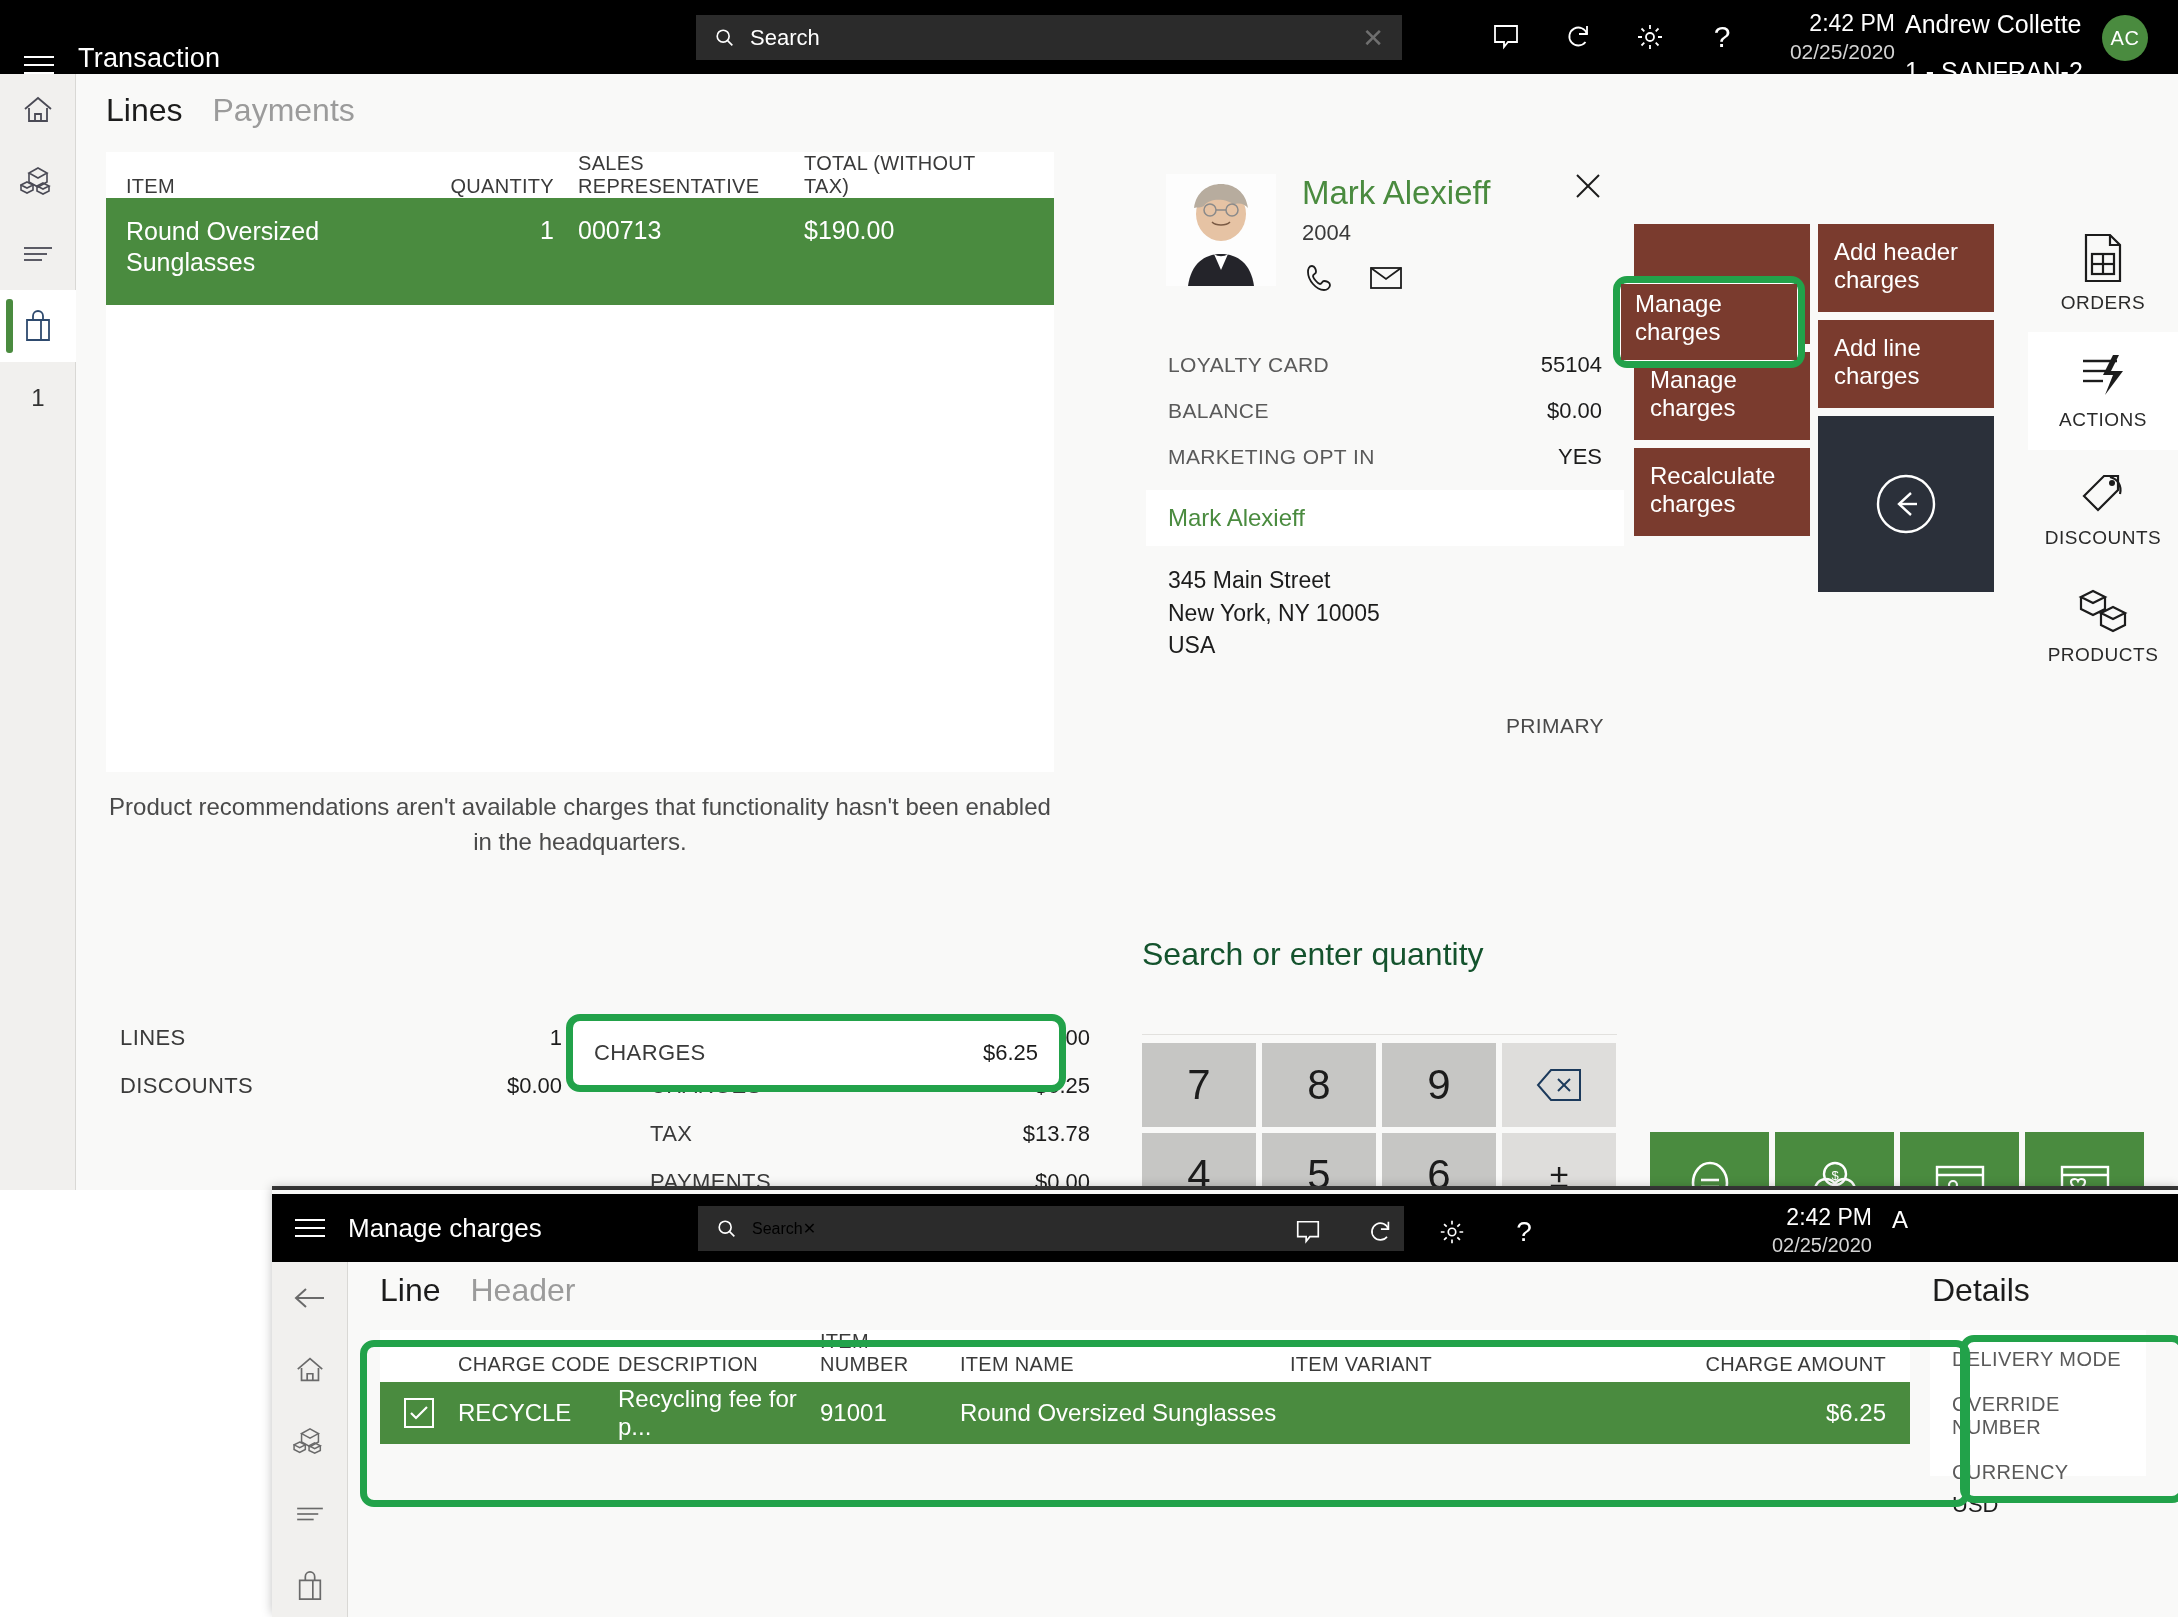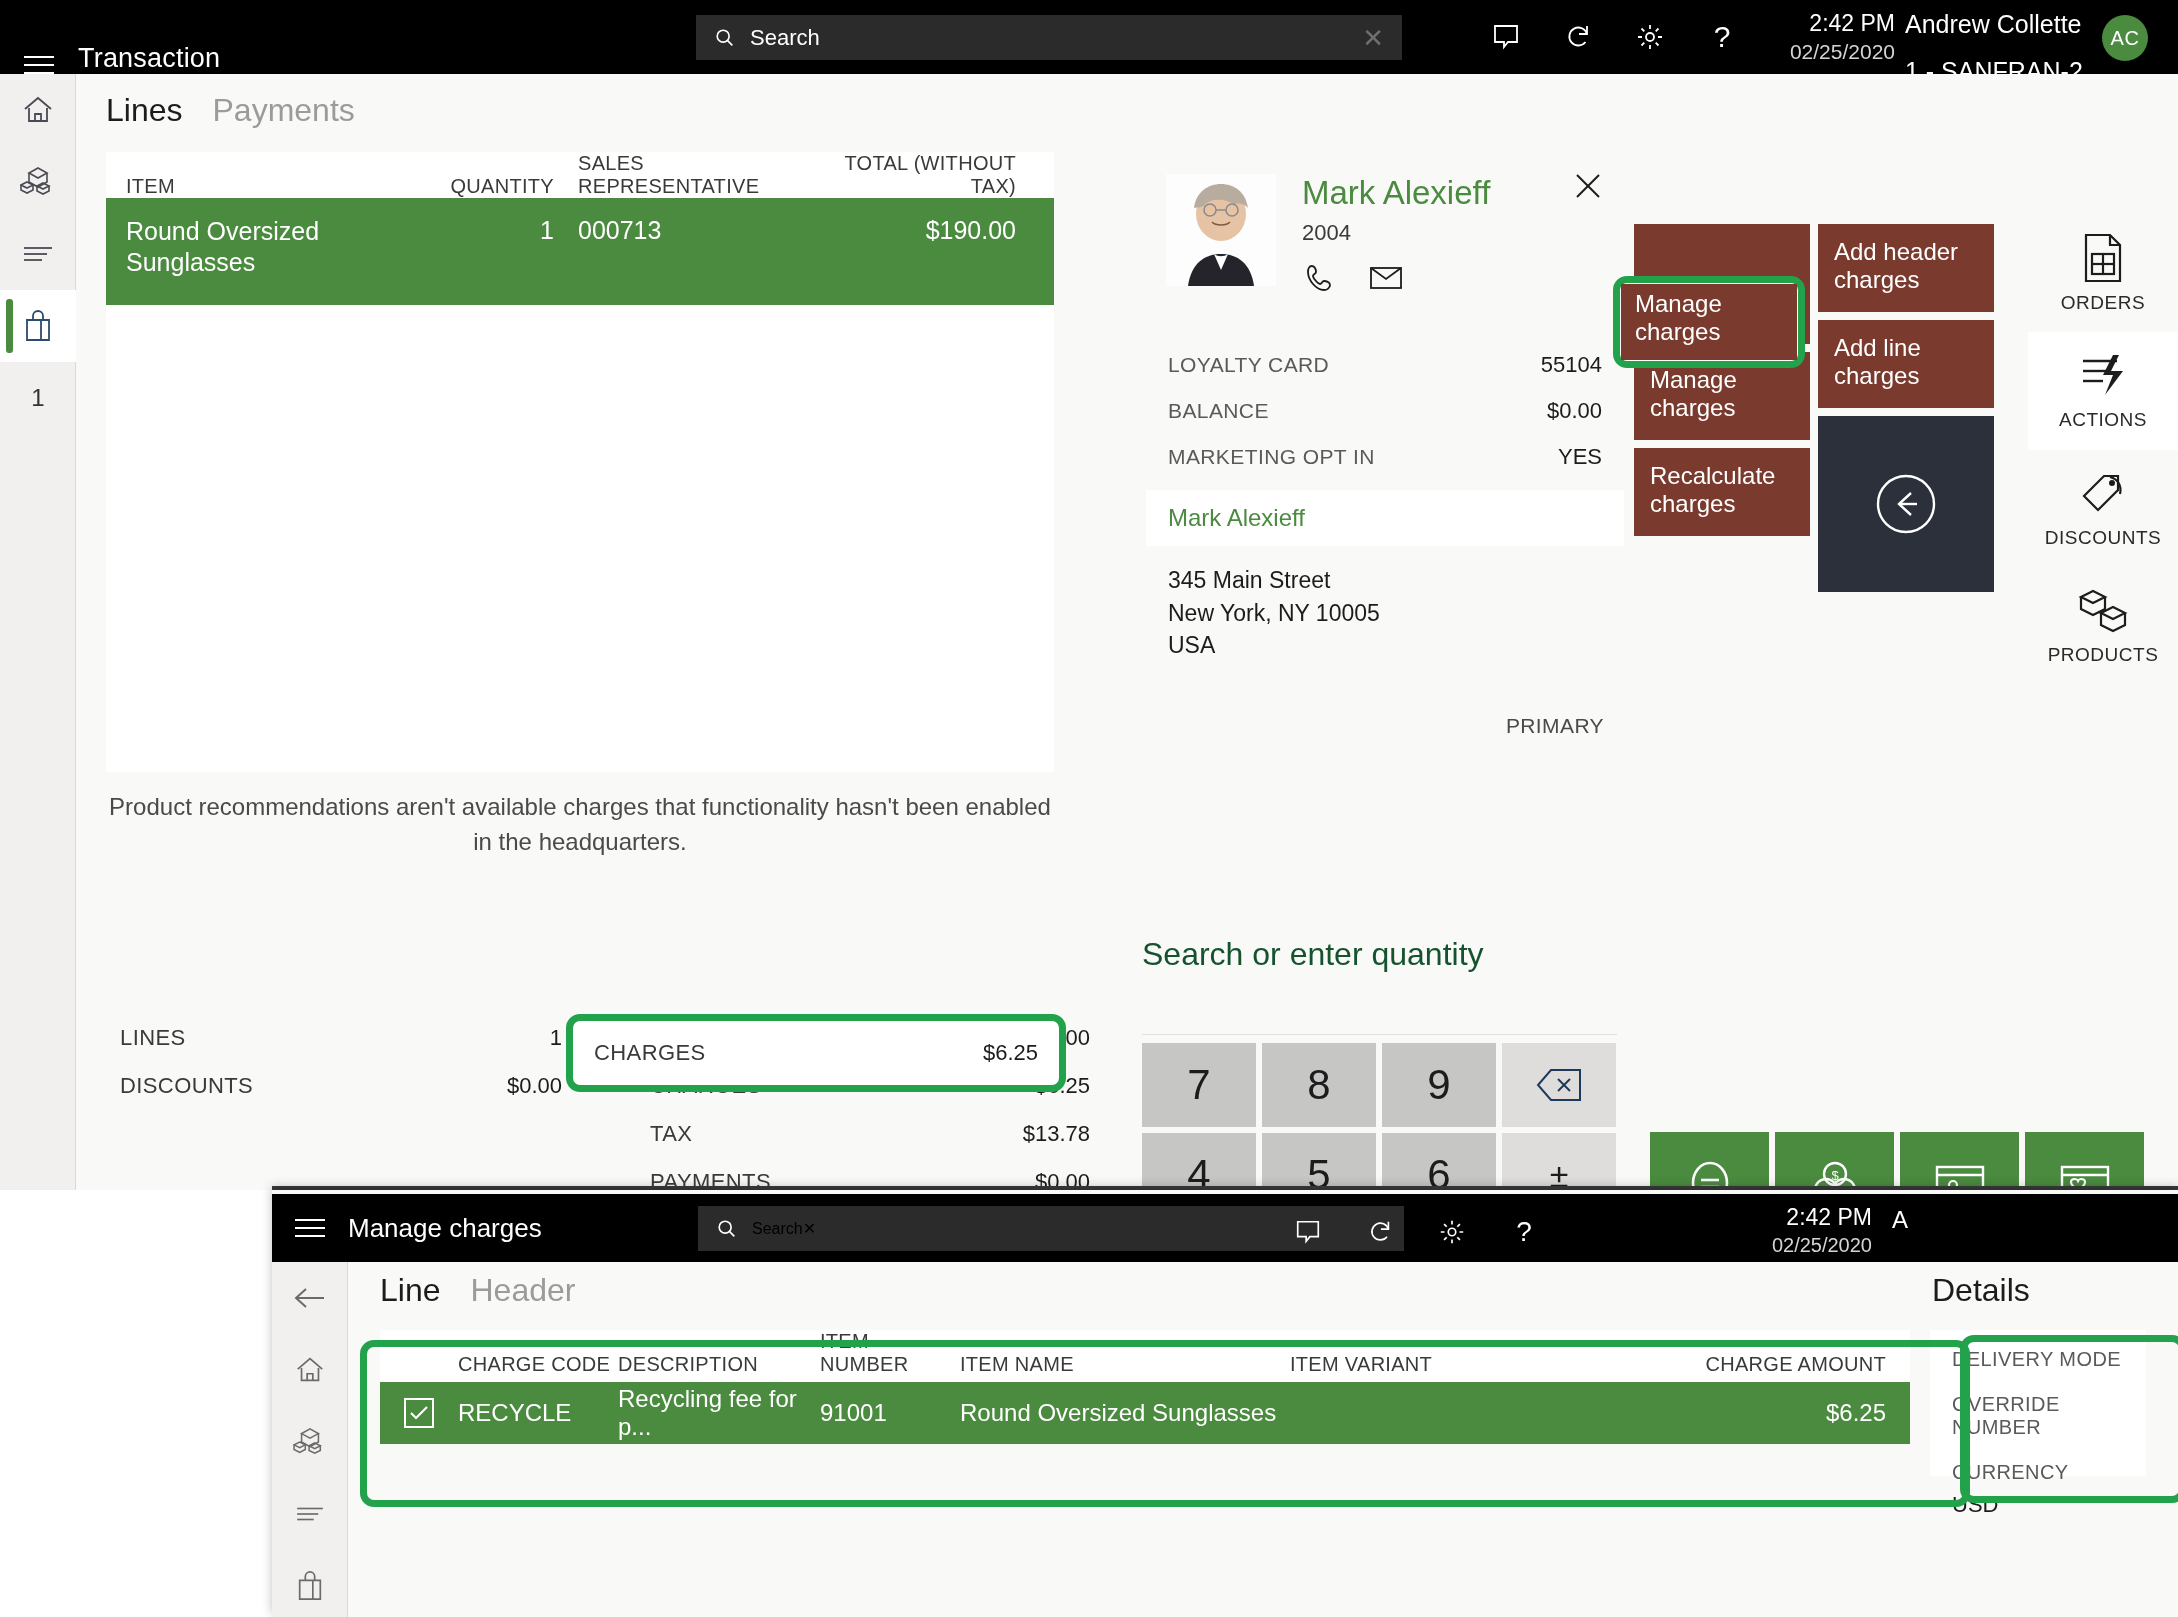--- a/index.html
+++ b/index.html
@@ -61,21 +61,21 @@
   .tab.active { color: #1c1c1c; }
 
   .lines-card {
     position: absolute; left: 30px; top: 78px; width: 948px; height: 620px; background: #ffffff;
   }
   .lines-head { display: flex; align-items: flex-end; height: 46px; padding: 0 20px; }
   .lines-head div { font-size: 20px; color: #3a3a3a; letter-spacing: .3px; }
   .col-item { width: 300px; }
   .col-qty { width: 128px; text-align: right; }
   .col-rep { width: 250px; padding-left: 24px; }
-  .col-tot { flex: 1; text-align: right; padding-right: 18px; }
+  .col-tot { flex: 1; text-align: left; padding-right: 18px; }
   .line-row { display: flex; align-items: flex-start; background: #4a8b3f; color: #fff; padding: 18px 20px 26px; cursor: pointer; }
   .line-row div { font-size: 25px; }
   .line-row .col-item { line-height: 1.25; }
 
   .recs {
     position: absolute; left: 30px; top: 716px; width: 948px;
     text-align: center; font-size: 24px; color: #4a4a4a; line-height: 1.45;
   }
 
   

